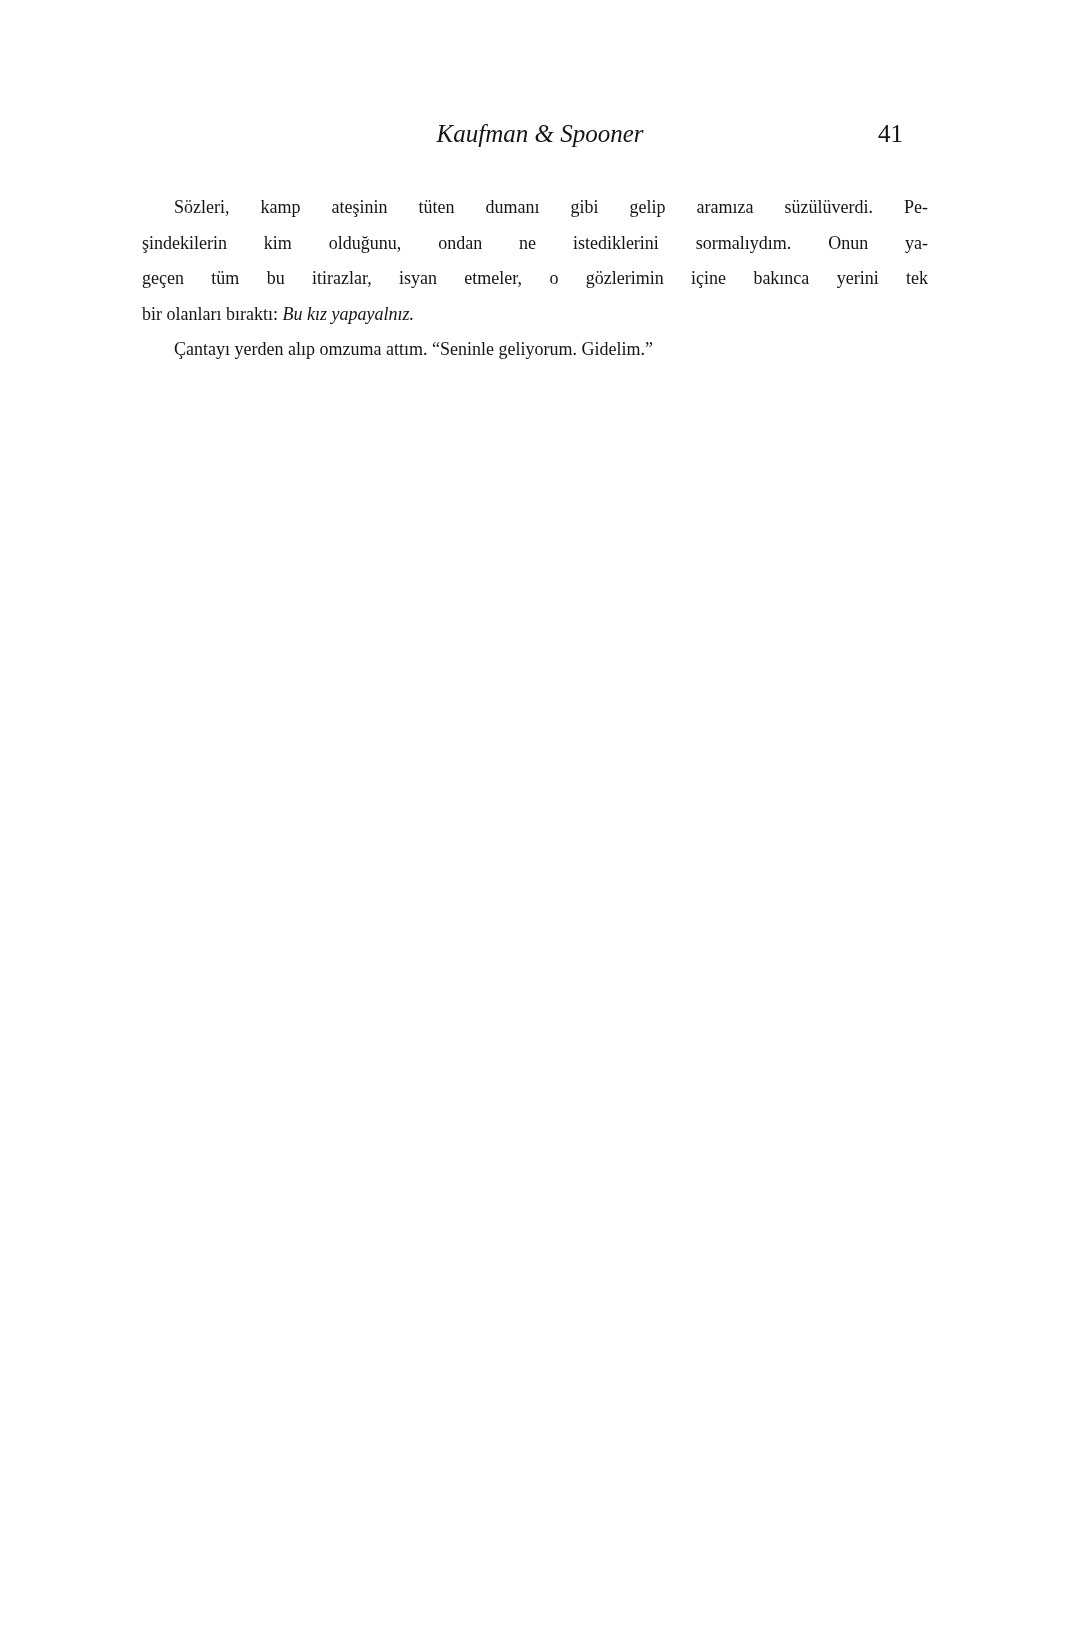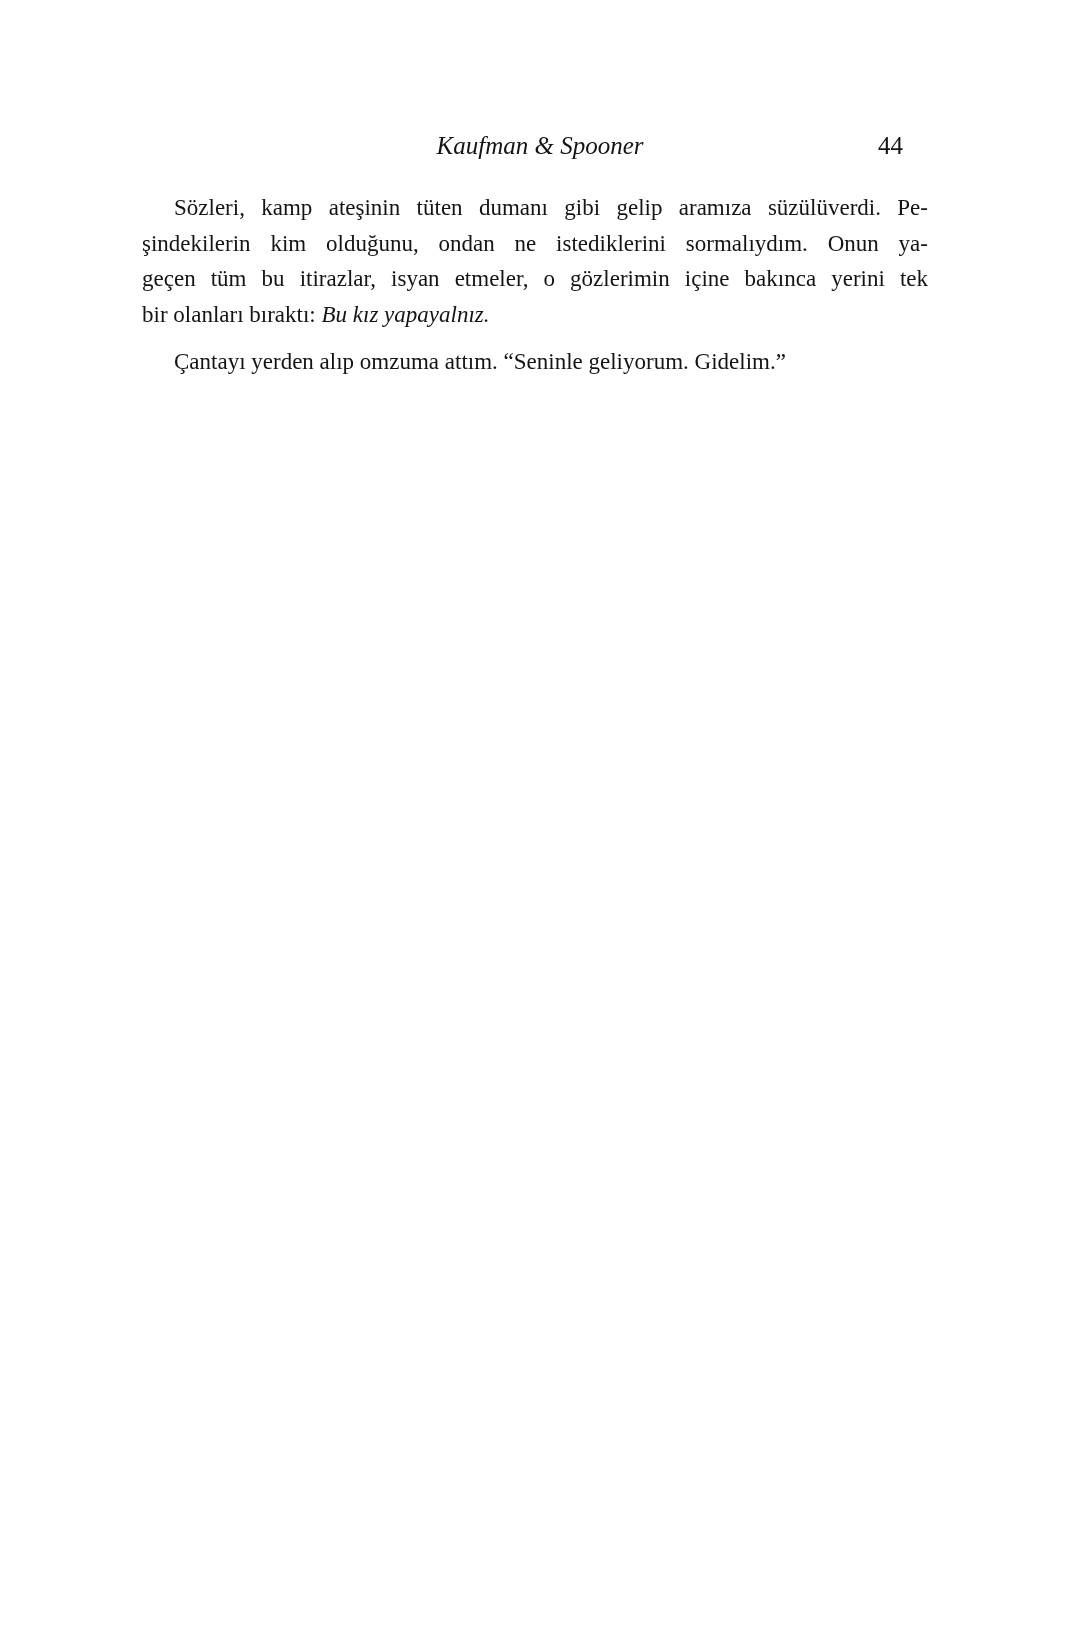--- a/index.html
+++ b/index.html
@@ -10,21 +10,21 @@
     body {
       width: 1080px;
       height: 1627px;
       position: relative;
       overflow: hidden;
       color: #141414;
       font-family: "Liberation Serif", "DejaVu Serif", serif;
     }
     .running-head {
       position: absolute;
-      top: 128px;
+      top: 116px;
       left: 0;
       width: 955px;
       height: 36px;
     }
     .running-title {
       position: absolute;
       left: 0;
       width: 1080px;
       text-align: center;
       font-style: italic;
@@ -35,46 +35,46 @@
       position: absolute;
       left: 878px;
       font-size: 25px;
       line-height: 36px;
     }
     .body-text {
       position: absolute;
       top: 190px;
       left: 142px;
       width: 786px;
-      font-size: 23px;
+      font-size: 18px;
       line-height: 35.5px;
     }
     .line {
       display: block;
       white-space: nowrap;
     }
     .justify {
       text-align: justify;
       text-align-last: justify;
     }
     .indent {
       padding-left: 32px;
     }
     .para-gap {
-      margin-top: 12px;
+      margin-top: 0;
     }
     em {
     }
   </style>
 </head>
 <body>
 
 <div class="running-head">
   <span class="running-title">Kaufman &amp; Spooner</span>
-  <span class="page-number">44</span>
+  <span class="page-number">41</span>
 </div>
 
 <div class="body-text">
   <div class="paragraph">
     <span class="line justify indent">Sözleri, kamp ateşinin tüten dumanı gibi gelip aramıza süzülüverdi. Pe-</span>
     <span class="line justify">şindekilerin kim olduğunu, ondan ne istediklerini sormalıydım. Onun ya-</span>
     <span class="line justify">geçen tüm bu itirazlar, isyan etmeler, o gözlerimin içine bakınca yerini tek</span>
     <span class="line"><span>bir olanları bıraktı: </span><em>Bu kız yapayalnız.</em></span>
   </div>
   <div class="paragraph para-gap">

